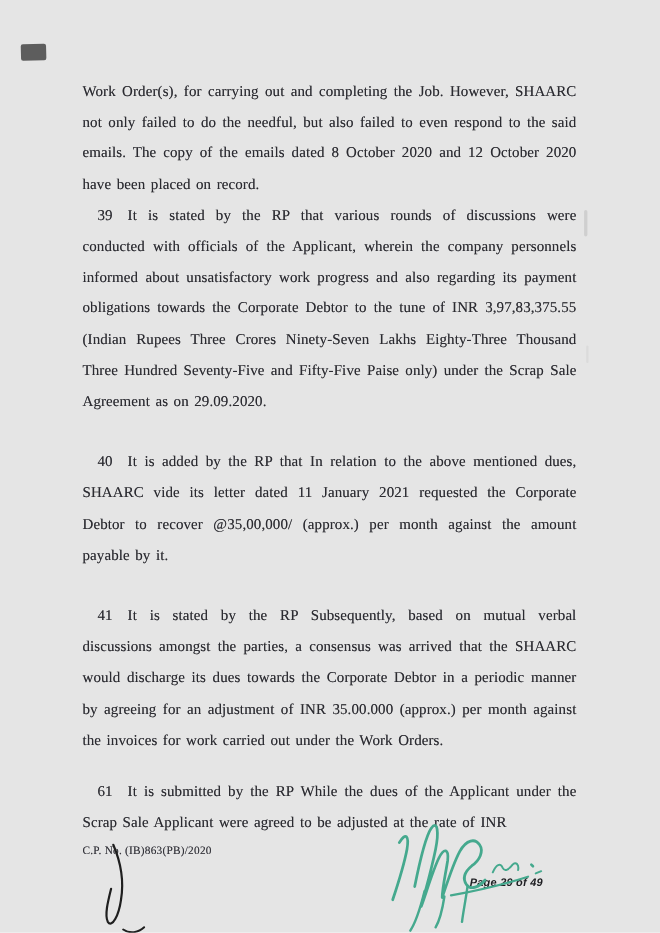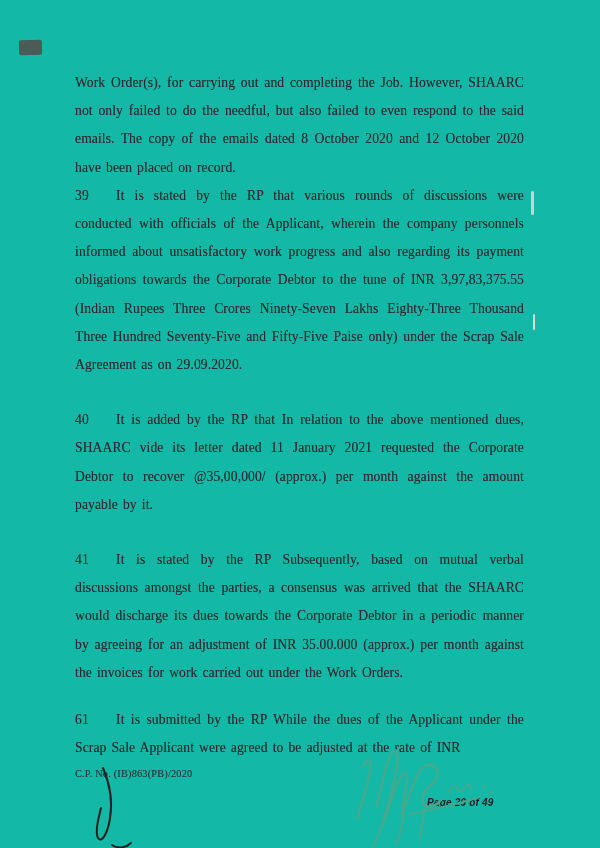--- a/index.html
+++ b/index.html
@@ -2,37 +2,37 @@
 <html><head>
 <meta charset="utf-8">
 <style>
   html,body{margin:0;padding:0;}
   body{
     width:600px;height:848px;position:relative;overflow:hidden;
     background:#fefefe;
     font-family:"Liberation Serif", serif;
   }
   .page{
-    position:absolute;inset:0;background:#14b8a6;
+    position:absolute;inset:0;background:#e5e5e5;
   }
   
   .doc-body{
     position:absolute;left:75px;top:69px;width:449px;
     font-family:"Liberation Serif", serif;
     font-size:13.6px;line-height:28.2px;
     color:#2b2b31;
     text-align:justify;
     word-spacing:1.5px;letter-spacing:0.1px;
     text-shadow:0 0 0.5px rgba(43,43,49,0.55);
   }
   .para{margin:0;}
   .doc-body p.para:nth-of-type(3),
   .doc-body p.para:nth-of-type(4){margin-top:27px;}
   .doc-body p.para:nth-of-type(5){margin-top:19px;}
-  .pnum:not(:empty){display:inline-block;width:41px;text-align:left;}
+  .pnum:not(:empty){display:inline-block;width:41px;text-align:center;}
   
   .footer-left{
     position:absolute;left:75px;top:767px;
     font-family:"Liberation Serif", serif;
     font-size:10.3px;line-height:13.5px;color:#33333a;
     letter-spacing:0.2px;
     text-shadow:0 0 0.4px rgba(50,50,58,0.5);
   }
   .page-indicator{
     position:absolute;left:427px;top:797px;

